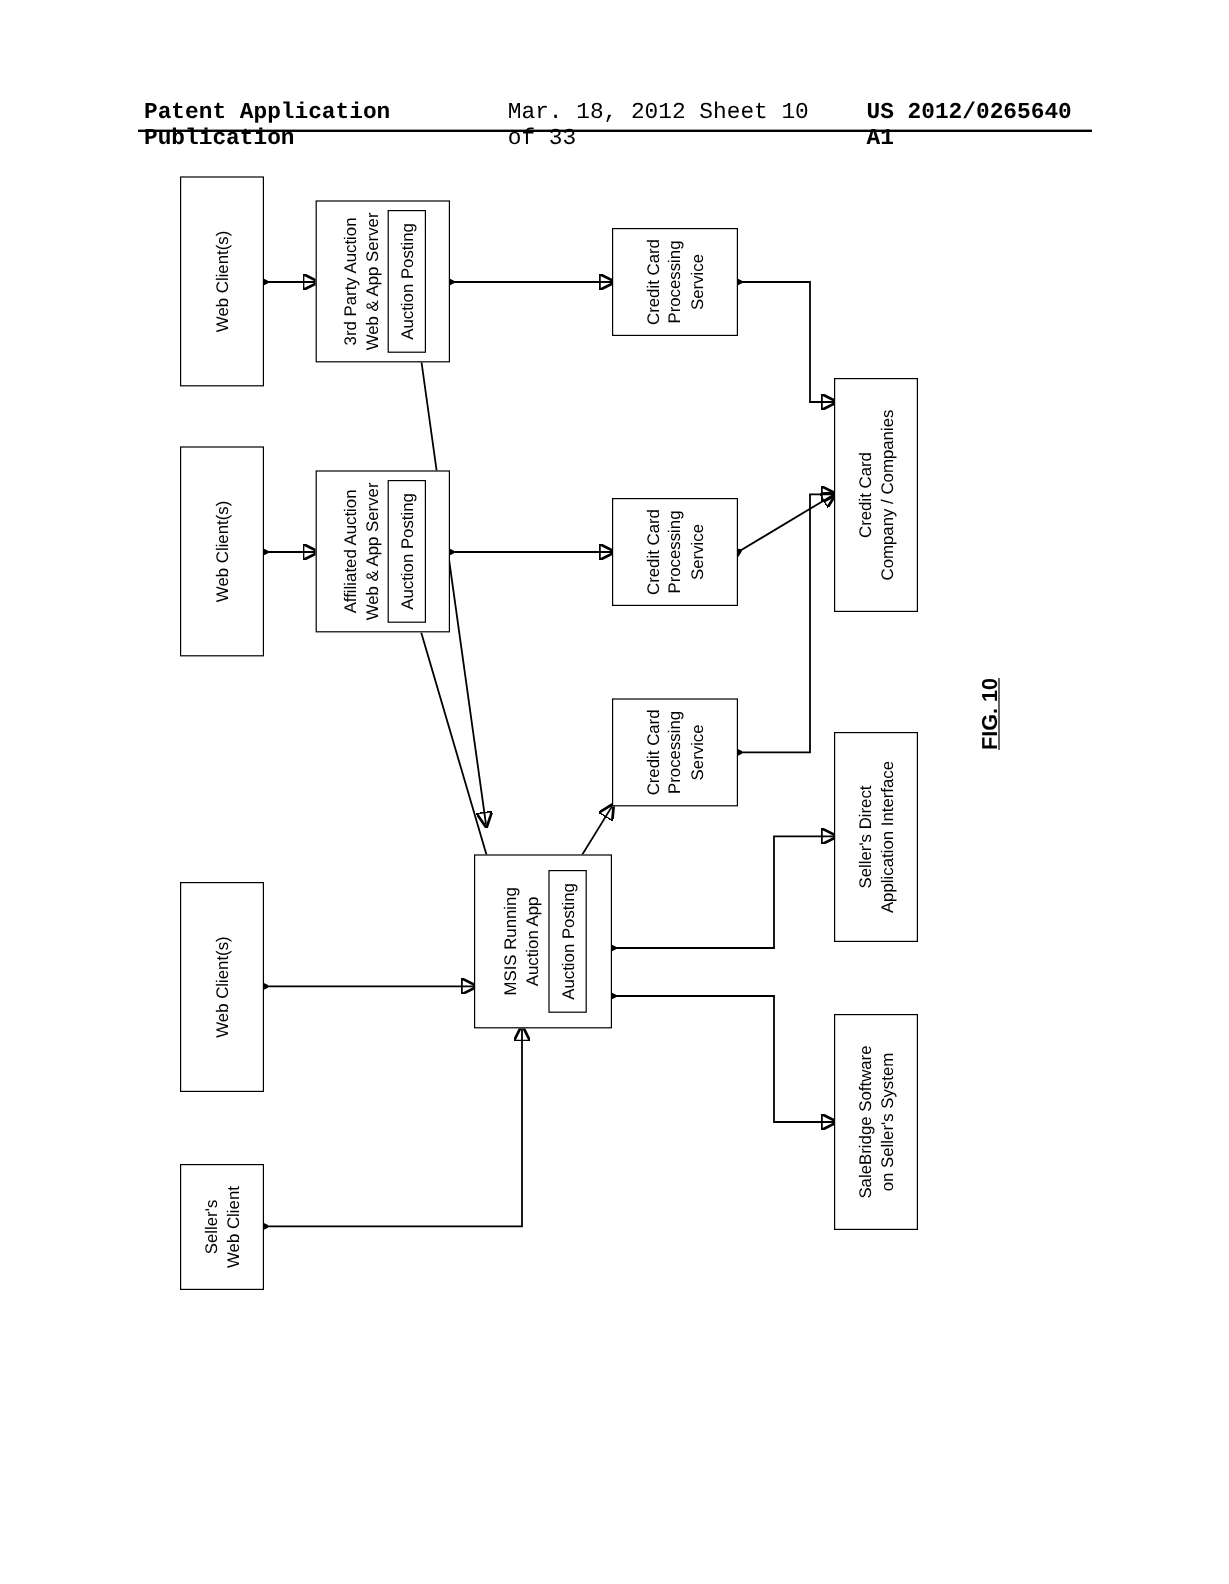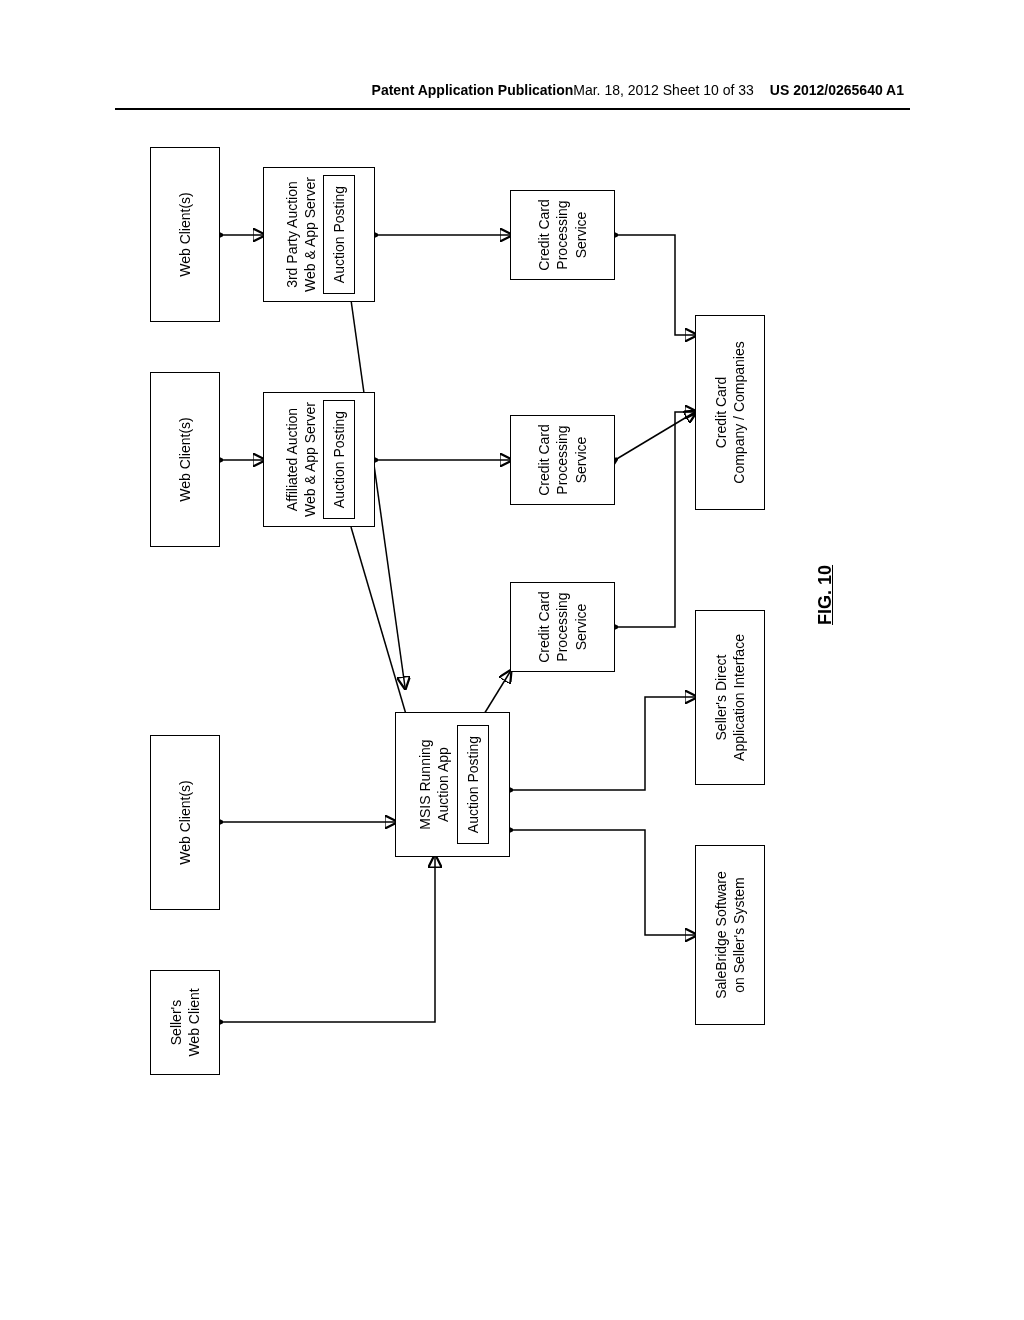--- a/index.html
+++ b/index.html
@@ -1,17 +1,17 @@
 <!DOCTYPE html>
 <html><head>
 <meta charset="utf-8">
 <style>
 * { margin: 0; padding: 0; box-sizing: border-box; }
 body { font-family: Arial, Helvetica, sans-serif; background: #fff; width: 1024px; height: 1320px; position: relative; }
-.page-header { position: absolute; top: 82px; left: 0; width: 100%; padding: 0 120px; display: flex; justify-content: flex-end; font-family: Liberation Sans, sans-serif; font-size: 14px; }
+.page-header { position: absolute; top: 82px; left: 0; width: 100%; padding: 0 120px; display: flex; justify-content: center; font-family: Liberation Mono, monospace; font-size: 19px; }
 .page-header .left { font-weight: bold; }
 .page-header .center { font-weight: normal; }
 .page-header .right { font-weight: bold; margin-left: 16px; }
 .header-rule { position: absolute; top: 108px; left: 115px; width: 795px; border-top: 2px solid #000; }
 
 .diagram-outer { position: absolute; top: 190px; left: 115px; width: 800px; height: 1030px; display: flex; justify-content: center; align-items: center; }
 .diagram-rot { transform: rotate(-90deg); transform-origin: center center; width: 1030px; height: 800px; position: relative; }
 
 .box { position: absolute; border: 1.5px solid #000; background: #fff; display: flex; flex-direction: column; justify-content: center; align-items: center; text-align: center; font-size: 14px; line-height: 1.3; padding: 4px; }
 .inner-box { border: 1.5px solid #000; background: #fff; display: flex; justify-content: center; align-items: center; padding: 6px 10px; margin-top: 4px; font-size: 14px; }

